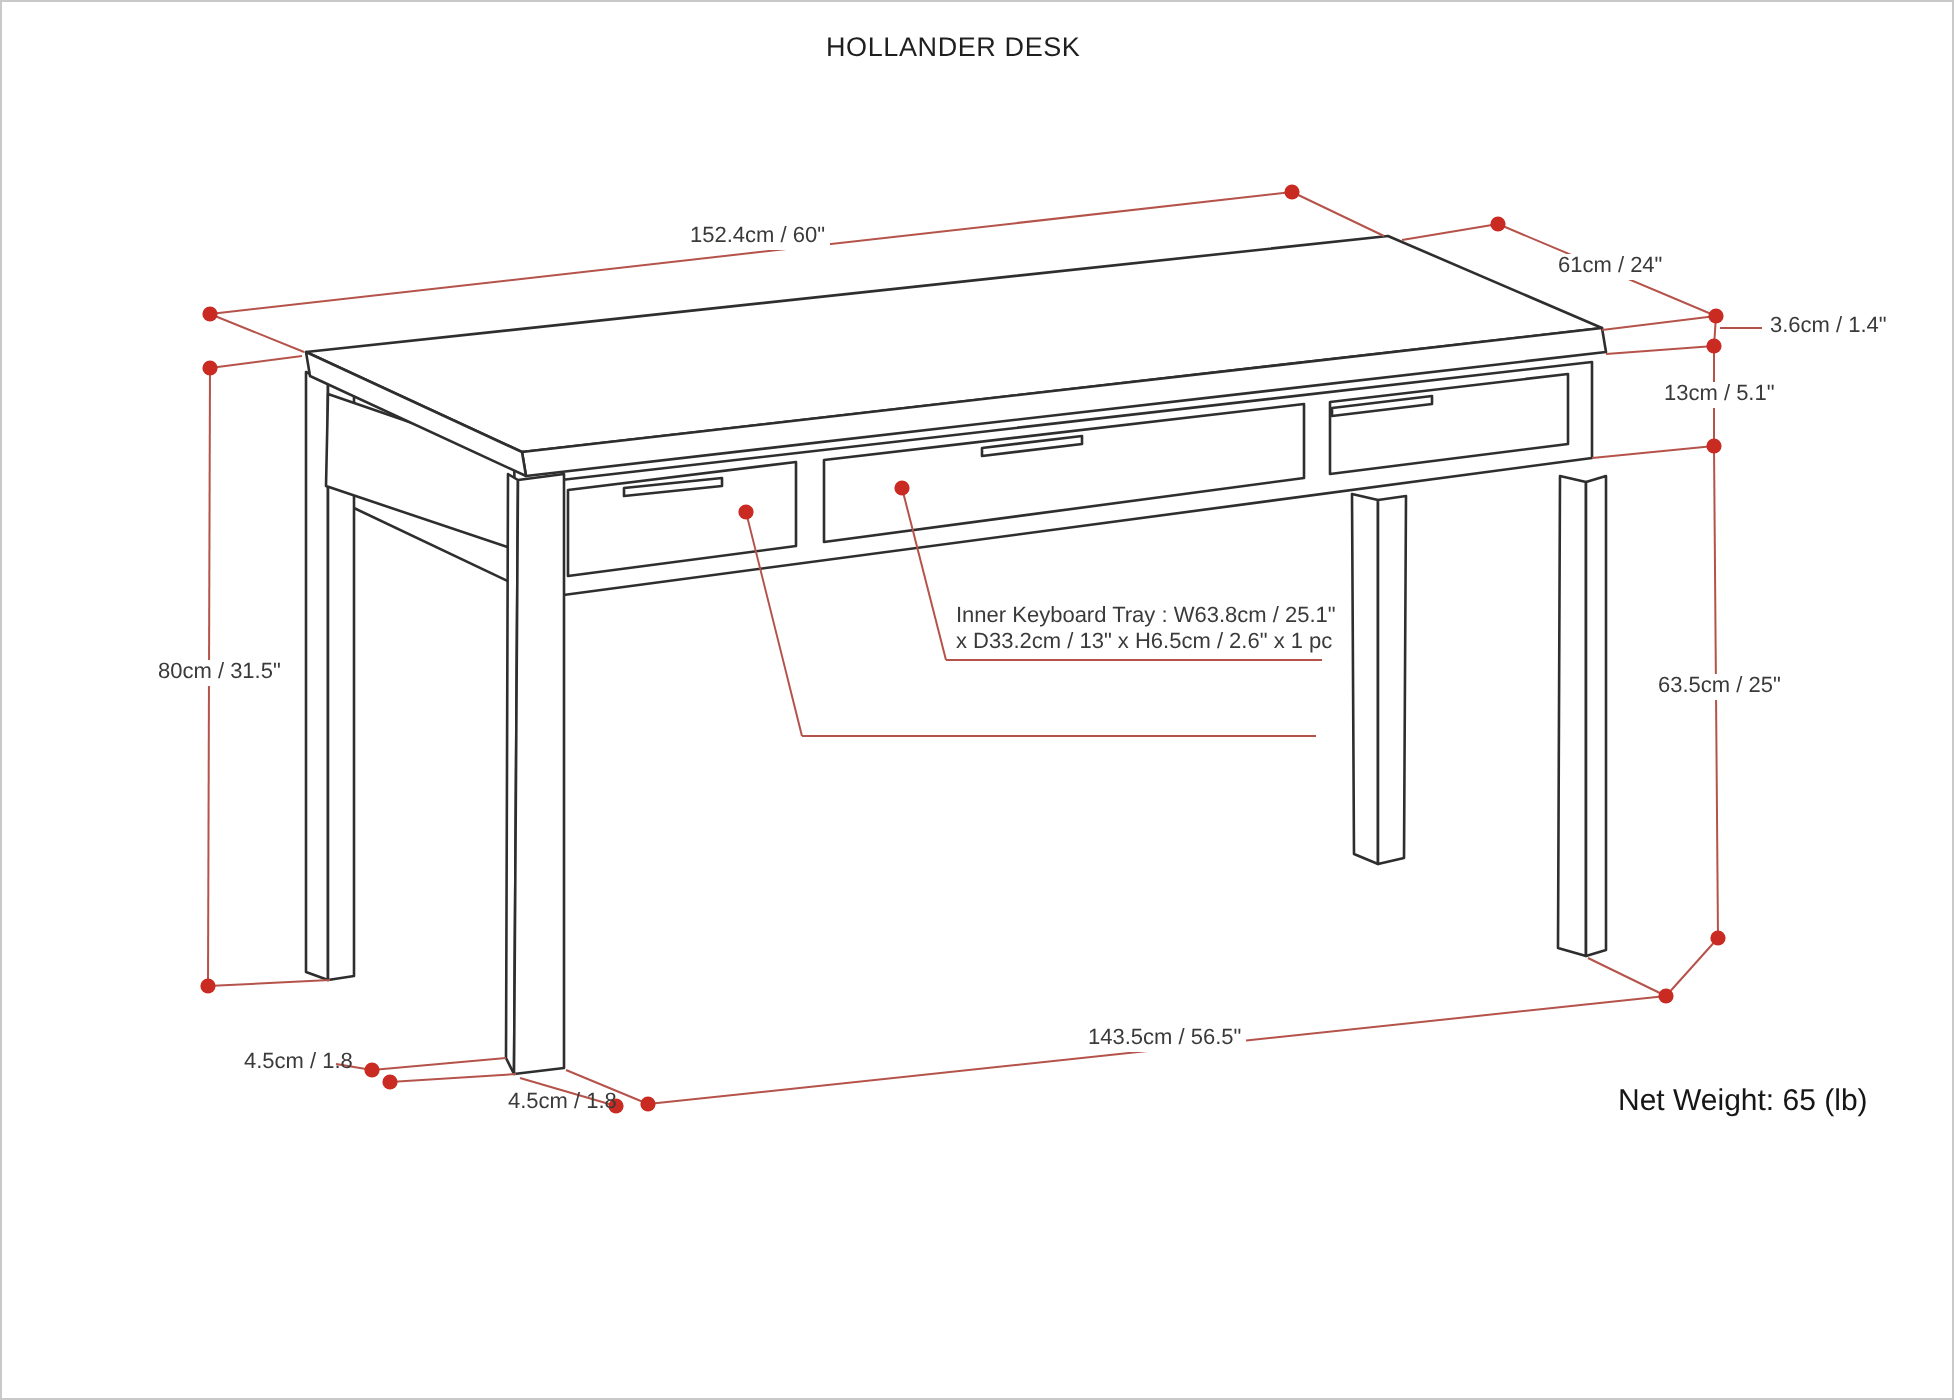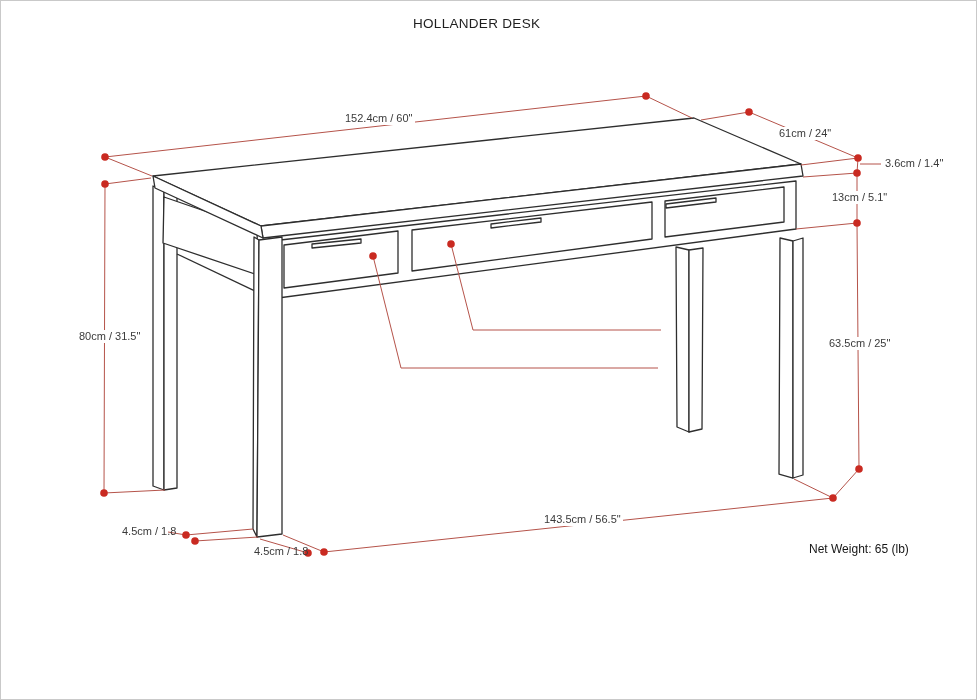--- a/index.html
+++ b/index.html
@@ -15,21 +15,21 @@
   }
   .dim{
     position:absolute;font-size:11px;color:#3a3a3a;white-space:nowrap;
     background:#fff;padding:0 2px;line-height:13px;
   }
   .nobg{background:transparent;}
   .note{
     position:absolute;font-size:11px;color:#3a3a3a;white-space:nowrap;
     line-height:12.5px;background:#fff;padding:0 1px;
   }
-  .netweight{position:absolute;font-size:12px;color:#161616;white-space:nowrap;}
+  .netweight{position:absolute;font-size:15px;color:#161616;white-space:nowrap;}
 </style>
 </head>
 <body>
 
 <div id="canvas">
 
   <svg id="drawing" width="977" height="700" viewBox="0 0 977 700">
 
     <g stroke="#2e2e2e" stroke-width="1.3" fill="#ffffff" stroke-linejoin="round">
 
@@ -149,17 +149,21 @@
   <span class="dim" style="left:76px;top:329px">80cm / 31.5"</span>
 
   <span class="dim" style="left:826px;top:336px">63.5cm / 25"</span>
 
   <span class="dim nobg" style="left:119px;top:524px">4.5cm / 1.8</span>
 
   <span class="dim nobg" style="left:251px;top:544px">4.5cm / 1.8</span>
 
   <span class="dim" style="left:541px;top:512px">143.5cm / 56.5"</span>
 
+  <div class="note" style="left:476px;top:301px">
+    <div>Inner Keyboard Tray : W63.8cm / 25.1"</div>
+    <div>x D33.2cm / 13" x H6.5cm / 2.6" x 1 pc</div>
+  </div>
 
 
   <span class="netweight" style="left:808px;top:541px">Net Weight: 65 (lb)</span>
 
 </div>
 
 </body></html>

